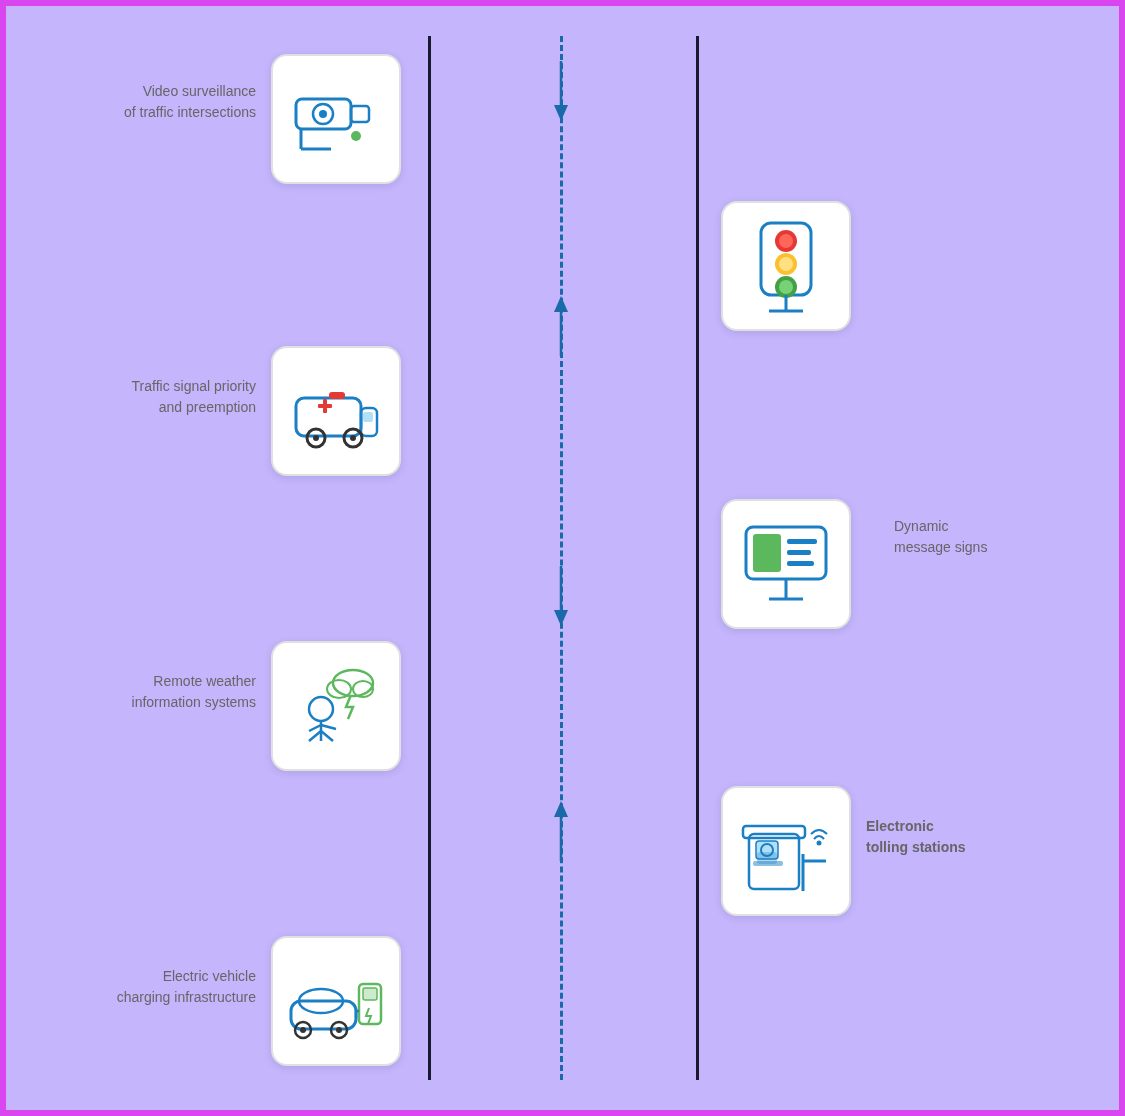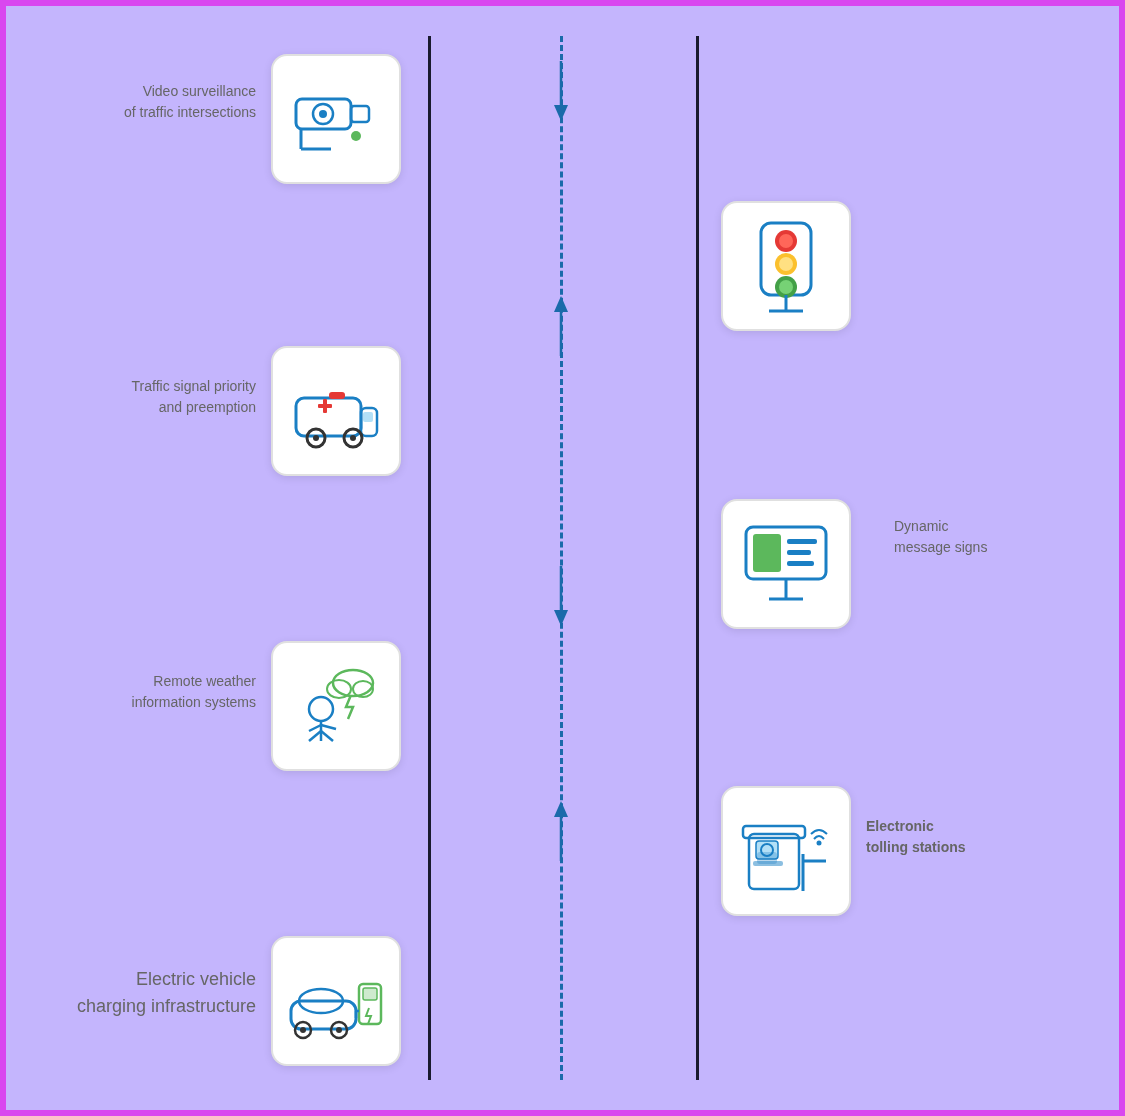--- a/index.html
+++ b/index.html
@@ -157,21 +157,21 @@
 
       <ellipse cx="72" cy="32" rx="20" ry="13" fill="none" stroke="#5cb85c" stroke-width="2.5"></ellipse>
       <ellipse cx="58" cy="38" rx="12" ry="9" fill="none" stroke="#5cb85c" stroke-width="2"></ellipse>
       <ellipse cx="82" cy="38" rx="10" ry="8" fill="none" stroke="#5cb85c" stroke-width="2"></ellipse>
 
       <polyline points="70,44 65,56 72,56 67,68" fill="none" stroke="#5cb85c" stroke-width="2.5"></polyline>
     </svg>
   </div>
 
   <div style="position:absolute; left:10px; top:960px; width:240px; text-align:right;">
-    <span style="color:#666; font-size:18px; line-height:1.5;">Electric vehicle<br>charging infrastructure</span>
+    <span style="color:#666; font-size:14px; line-height:1.5;">Electric vehicle<br>charging infrastructure</span>
   </div>
   <div class="item-card" style="left:265px; top:930px;">
     <svg width="110" height="110" viewBox="0 0 110 110">
 
       <rect x="10" y="55" width="65" height="28" rx="10" fill="none" stroke="#1a7fc4" stroke-width="3"></rect>
 
       <ellipse cx="40" cy="55" rx="22" ry="12" fill="none" stroke="#1a7fc4" stroke-width="2.5"></ellipse>
 
       <circle cx="22" cy="84" r="8" fill="none" stroke="#333" stroke-width="2.5"></circle>
       <circle cx="22" cy="84" r="3" fill="#333"></circle>

